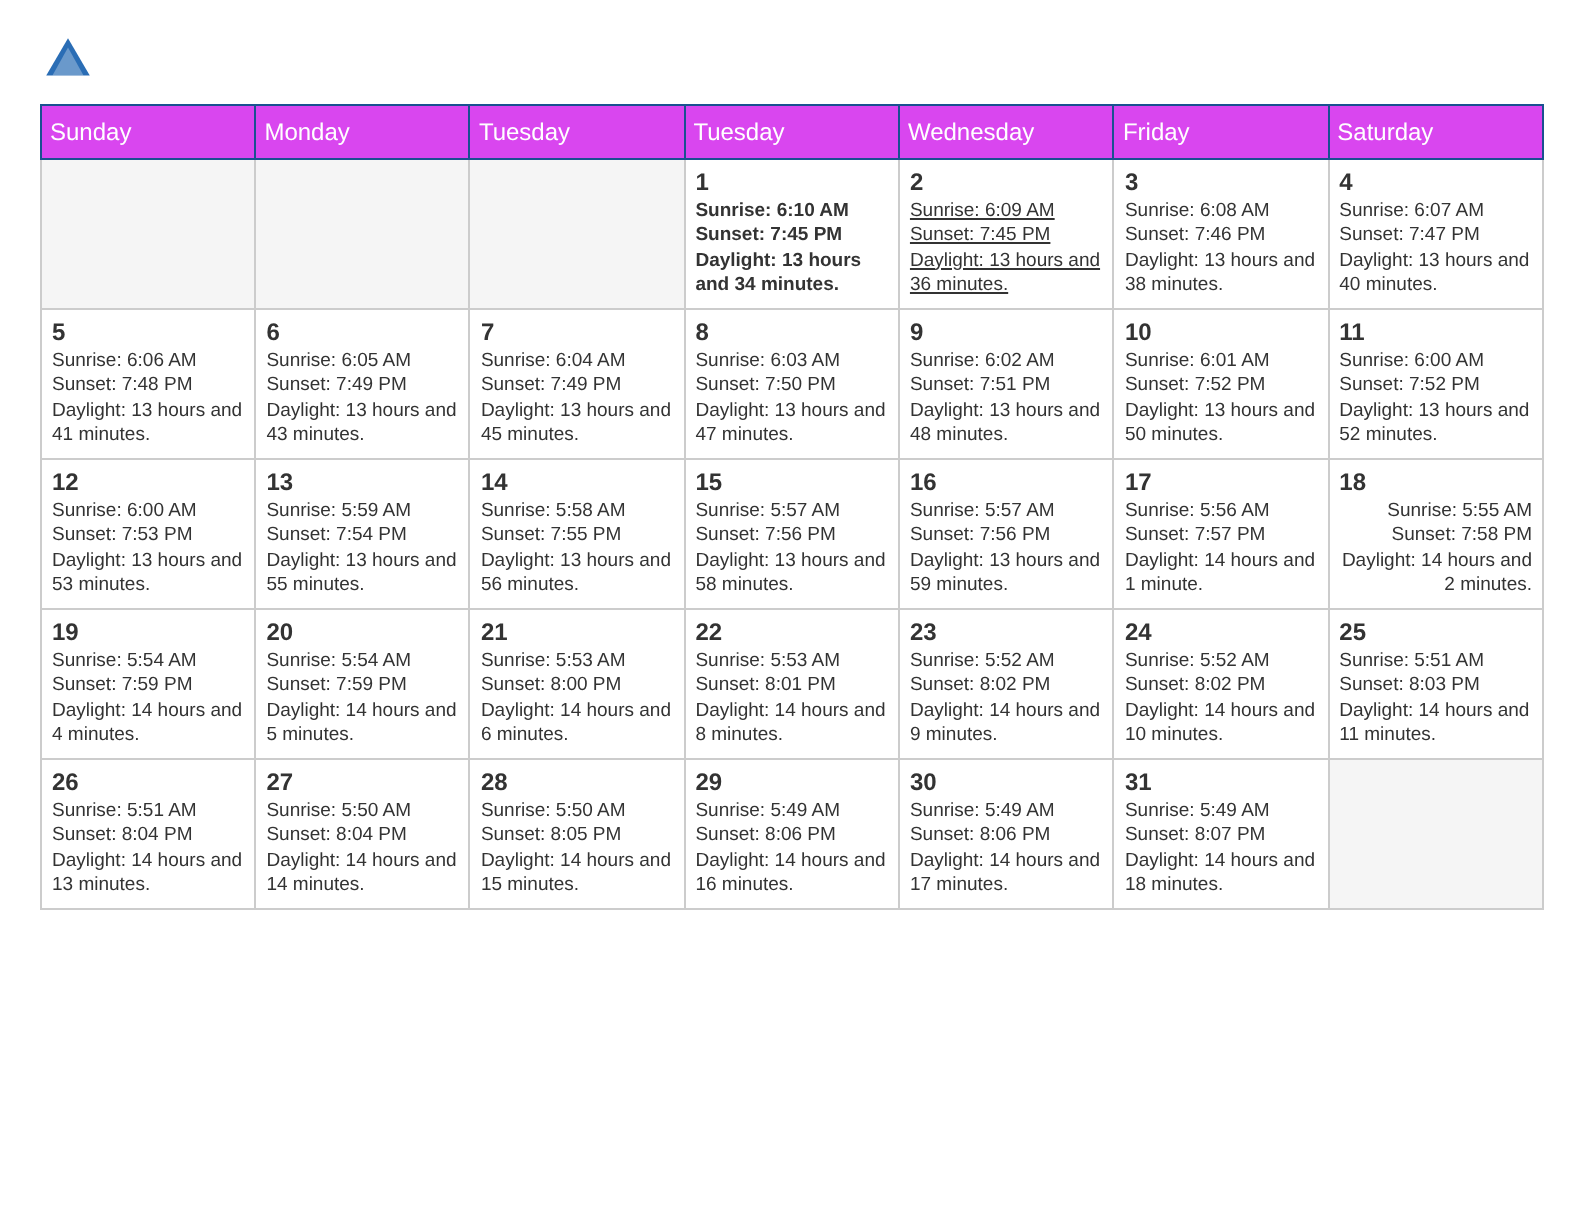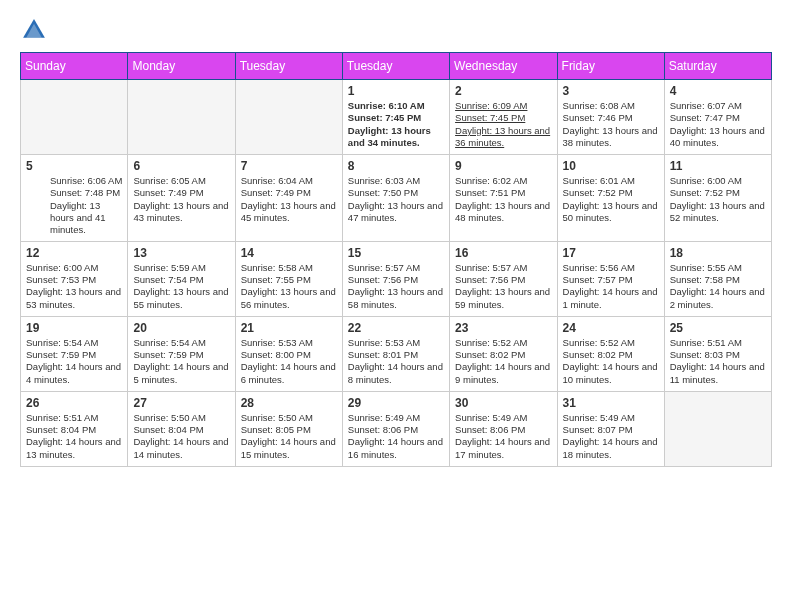--- a/index.html
+++ b/index.html
@@ -147,21 +147,21 @@
         <td>
           <span class="day-number">4</span>
           <div class="day-info" style="white-space: pre-line;">Sunrise: 6:07 AM
 Sunset: 7:47 PM
 Daylight: 13 hours and 40 minutes.</div>
         </td>
       </tr>
       <tr class="week-row">
         <td>
           <span class="day-number">5</span>
-          <div class="day-info" style="white-space: pre-line; margin-left: 24px;">Sunrise: 6:06 AM
+          <div class="day-info" style="white-space: pre-line;">Sunrise: 6:06 AM
 Sunset: 7:48 PM
 Daylight: 13 hours and 41 minutes.</div>
         </td>
         <td>
           <span class="day-number">6</span>
           <div class="day-info" style="white-space: pre-line;">Sunrise: 6:05 AM
 Sunset: 7:49 PM
 Daylight: 13 hours and 43 minutes.</div>
         </td>
         <td>
@@ -227,21 +227,21 @@
 Daylight: 13 hours and 59 minutes.</div>
         </td>
         <td>
           <span class="day-number">17</span>
           <div class="day-info" style="white-space: pre-line;">Sunrise: 5:56 AM
 Sunset: 7:57 PM
 Daylight: 14 hours and 1 minute.</div>
         </td>
         <td>
           <span class="day-number">18</span>
-          <div class="day-info" style="white-space: pre-line;">Sunrise: 5:55 AM
+          <div class="day-info" style="white-space: pre-line; text-align: right;">Sunrise: 5:55 AM
 Sunset: 7:58 PM
 Daylight: 14 hours and 2 minutes.</div>
         </td>
       </tr>
       <tr class="week-row">
         <td>
           <span class="day-number">19</span>
           <div class="day-info" style="white-space: pre-line;">Sunrise: 5:54 AM
 Sunset: 7:59 PM
 Daylight: 14 hours and 4 minutes.</div>

